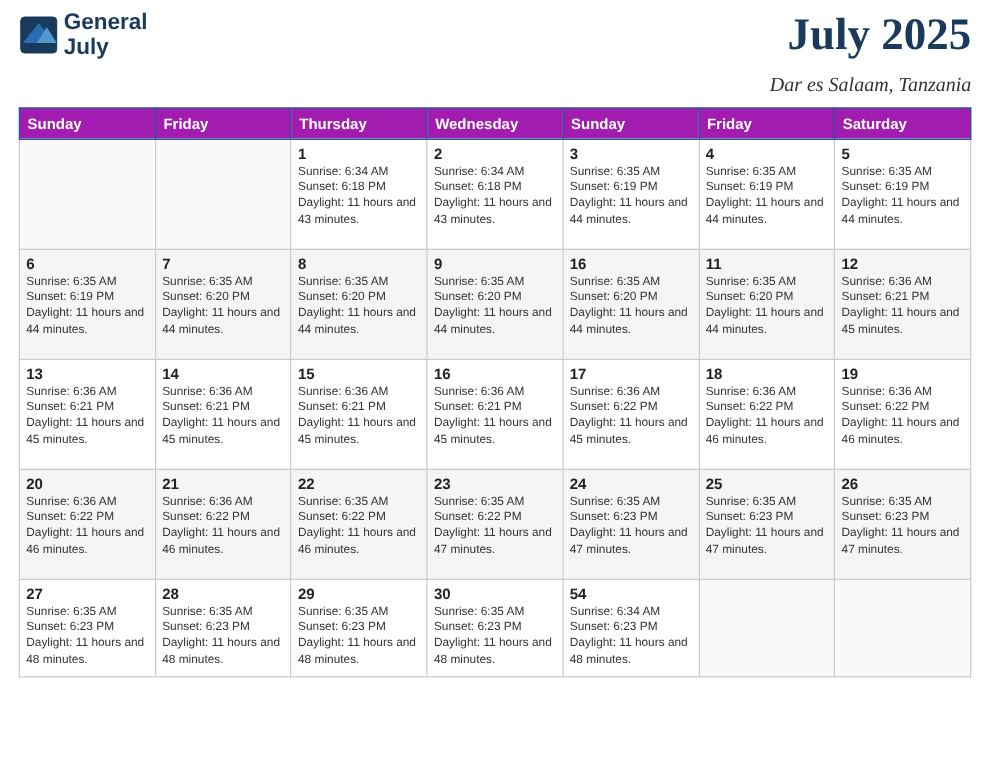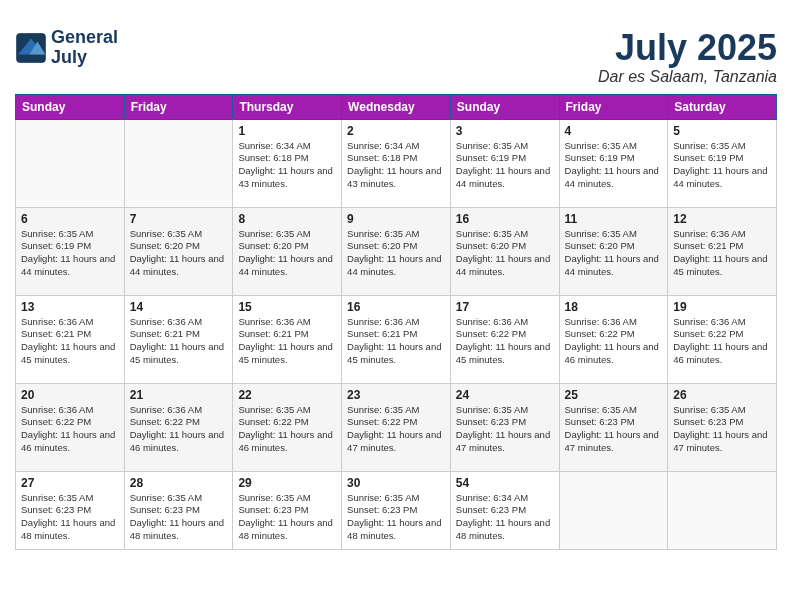--- a/index.html
+++ b/index.html
@@ -7,21 +7,21 @@
       font-family: Arial, sans-serif;
       background: #fff;
       width: 792px;
       height: 612px;
       overflow: hidden;
     }
     .page {
       width: 792px;
       height: 612px;
       background: #fff;
-      padding: 28px 15px;
+      padding: 8px 15px;
     }
     .header {
       display: flex;
       justify-content: space-between;
       align-items: flex-start;
       margin-bottom: 8px;
     }
     .logo {
       display: flex;
       align-items: center;
@@ -32,31 +32,33 @@
       font-weight: bold;
       color: #1a3a5c;
       line-height: 1.1;
     }
     .logo-icon {
       width: 32px;
       height: 32px;
     }
     .title-block {
       text-align: right;
+      font-family: Liberation Serif, serif;
     }
     .main-title {
       font-size: 36px;
       font-weight: bold;
       color: #1a3a5c;
       line-height: 1.1;
     }
     .subtitle {
       font-size: 16px;
       color: #333;
       font-style: italic;
+      margin-top: 12px;
     }
     .calendar {
       width: 100%;
       border-collapse: collapse;
       border: 1px solid #ccc;
     }
     .calendar th {
       background-color: #a21caf;
       color: white;
       font-size: 12px;

